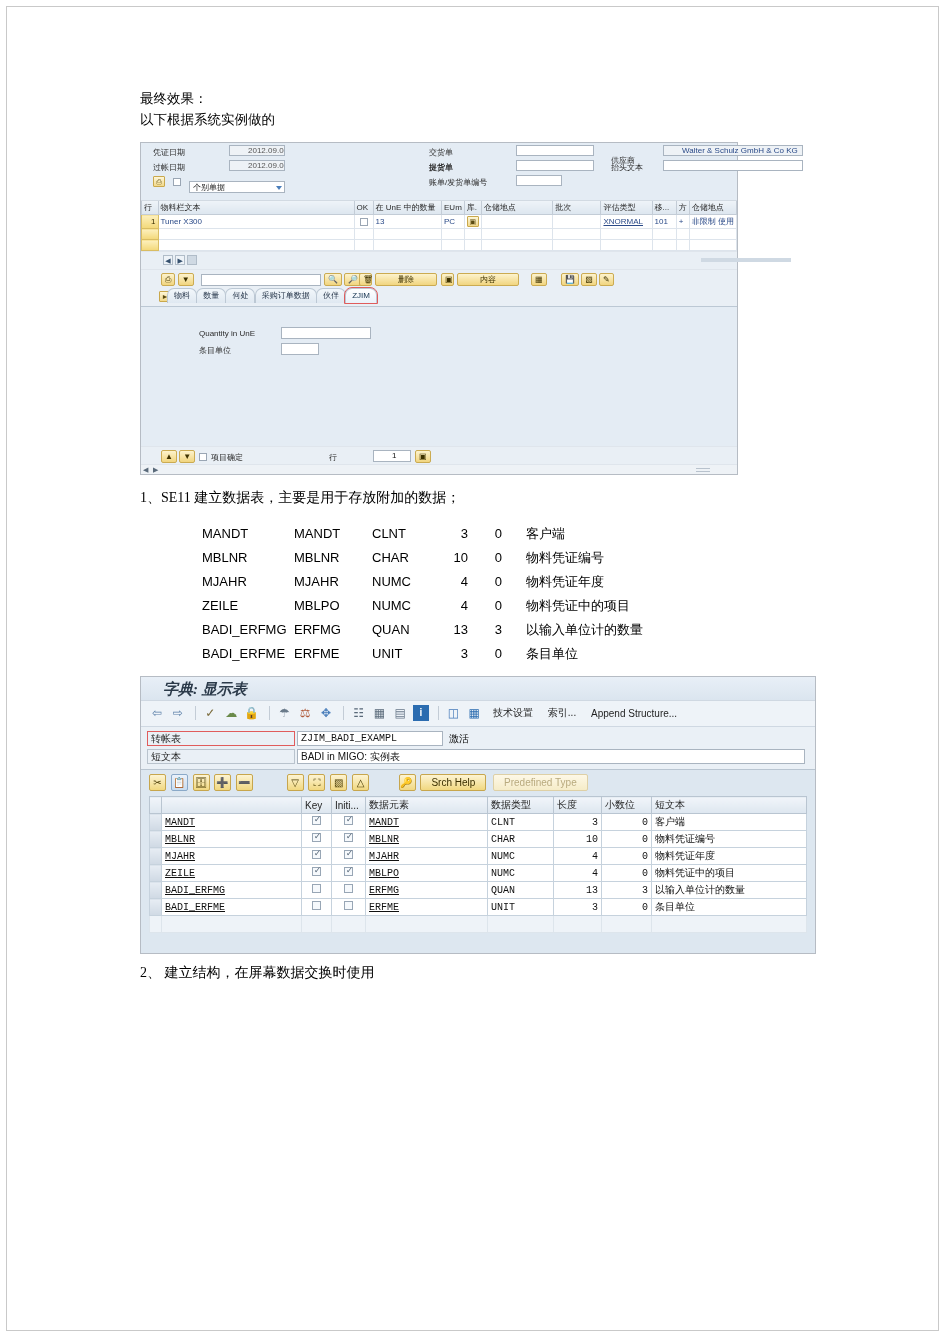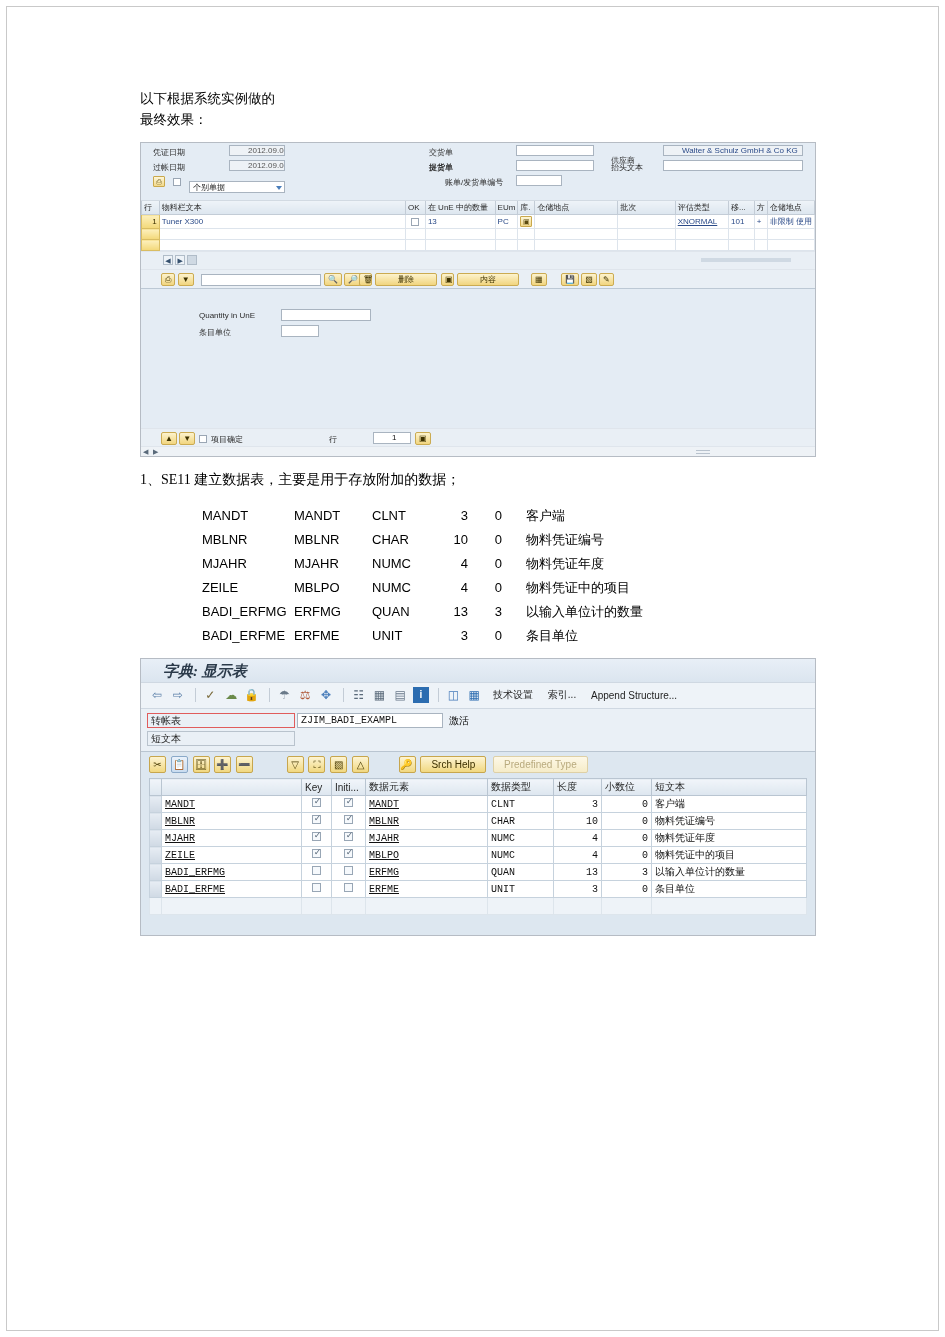--- a/index.html
+++ b/index.html
@@ -17,21 +17,21 @@
   }
   .content { position:absolute; left:140px; top:88px; width:680px; }
 
   .doc-line { font-size:13.5px; color:#000; line-height:21px; white-space:nowrap; }
   .doc-line.num { font-family:"Liberation Serif", serif; font-size:14px; }
 
   
   .sap-shot {
     border:1px solid #b6bcc4;
     background:#a3a3a3;
-    width:676px;
+    width:598px;
     margin-top:12px;
     position:relative;
     font-size:8px;
     color:#1a1a1a;
   }
   .migo-header {
     background:#e4ecf4;
     padding:6px 0 4px 0;
     position:relative;
     height:58px;
@@ -212,22 +212,22 @@
   .cbx.on:after{ content:"\2713"; position:absolute; left:0; top:-3px; width:9px; font-size:9px; color:#5a6a7a; text-align:center; font-family:"Liberation Sans",sans-serif;}
   .se11-bottom { background:#dde7f0; height:12px; }
 </style>
 </head>
 <body>
 
 <div class="page-border"></div>
 
 <div class="content">
 
+  <div class="doc-line">最终效果：</div>
   <div class="doc-line">以下根据系统实例做的</div>
-  <div class="doc-line">最终效果：</div>
 
   <div class="sap-shot">
 
     <div class="migo-header">
 
       <div class="abs fld-label" style="left:12px; top:4px;">凭证日期</div>
       <div class="abs inp gray" style="left:88px; top:2px; width:56px;">2012.09.05</div>
 
       <div class="abs fld-label" style="left:12px; top:19px;">过帐日期</div>
       <div class="abs inp gray" style="left:88px; top:17px; width:56px;">2012.09.05</div>
@@ -235,21 +235,21 @@
       <div class="abs" style="left:12px; top:33px;"><span class="ico">⎙</span></div>
       <div class="abs" style="left:32px; top:34px;"><span class="chk"></span></div>
       <div class="abs combo" style="left:48px; top:32px;">个别单据</div>
 
       <div class="abs fld-label" style="left:288px; top:4px;">交货单</div>
       <div class="abs inp" style="left:375px; top:2px; width:78px;"></div>
 
       <div class="abs fld-label b" style="left:288px; top:19px;text-align:right;">提货单</div>
       <div class="abs inp" style="left:375px; top:17px; width:78px;"></div>
 
-      <div class="abs fld-label" style="left:288px; top:34px;margin-left:16px;">账单/发货单编号</div>
+      <div class="abs fld-label" style="left:288px; top:34px;">账单/发货单编号</div>
       <div class="abs inp" style="left:375px; top:32px; width:46px;"></div>
 
       <div class="abs fld-label" style="left:470px; top:12px;">供应商</div>
       <div class="abs inp gray" style="left:522px; top:2px; width:140px; color:#2a4a88;">Walter &amp; Schulz GmbH &amp; Co KG</div>
 
       <div class="abs fld-label" style="left:470px; top:19px;">抬头文本</div>
       <div class="abs inp" style="left:522px; top:17px; width:140px;"></div>
     </div>
 
     <table class="itab">
@@ -343,20 +343,29 @@
       <div class="abs" style="left:390px; top:3px;">
         <span class="btn-y">▦</span>
       </div>
       <div class="abs" style="left:420px; top:3px;">
         <span class="btn-y">💾</span>
         <span class="btn-y">▧</span>
         <span class="btn-y">✎</span>
       </div>
     </div>
 
+    <div class="tabstrip">
+      <div class="abs" style="left:18px; top:3px;"><span class="ico">►</span></div>
+      <span class="tab">物料</span>
+      <span class="tab">数量</span>
+      <span class="tab">何处</span>
+      <span class="tab">采购订单数据</span>
+      <span class="tab">伙伴</span>
+      <span class="tab sel hl">ZJIM</span>
+    </div>
 
     <div class="tabbody">
       <div class="abs fld-label" style="left:58px; top:22px;">Quantity in UnE</div>
       <div class="abs inp" style="left:140px; top:20px; width:90px; height:12px;"></div>
       <div class="abs fld-label" style="left:58px; top:38px;">条目单位</div>
       <div class="abs inp" style="left:140px; top:36px; width:24px; height:12px;"></div>
     </div>
 
     <div class="footbar">
       <div class="abs" style="left:20px; top:3px;">
@@ -458,20 +467,21 @@
     </div>
 
     <div class="se11-fields">
       <div class="se11-row">
         <div class="se11-lbl mark">转帐表</div>
         <div class="se11-in" style="width:146px;">ZJIM_BADI_EXAMPL</div>
         <div class="se11-after" style="left:308px;">激活</div>
       </div>
       <div class="se11-row">
         <div class="se11-lbl">短文本</div>
+        <div class="se11-in" style="width:508px; font-family:'Liberation Sans',sans-serif;">BADI in MIGO: 实例表</div>
       </div>
     </div>
 
 
     <div class="se11-panel">
       <div class="ftoolbar">
         <span class="fb">✂</span>
         <span class="fb blue">📋</span>
         <span class="fb">🗄</span>
         <span class="fb">➕</span>
@@ -577,14 +587,15 @@
           <td></td>
           <td></td>
           <td></td>
         </tr>
       </tbody>
         </table>
     </div>
     <div class="se11-bottom"></div>
   </div>
 
+  <div class="doc-line num" style="margin-top:8px;">2、 建立结构，在屏幕数据交换时使用</div>
 
 </div>
 
 </body></html>

